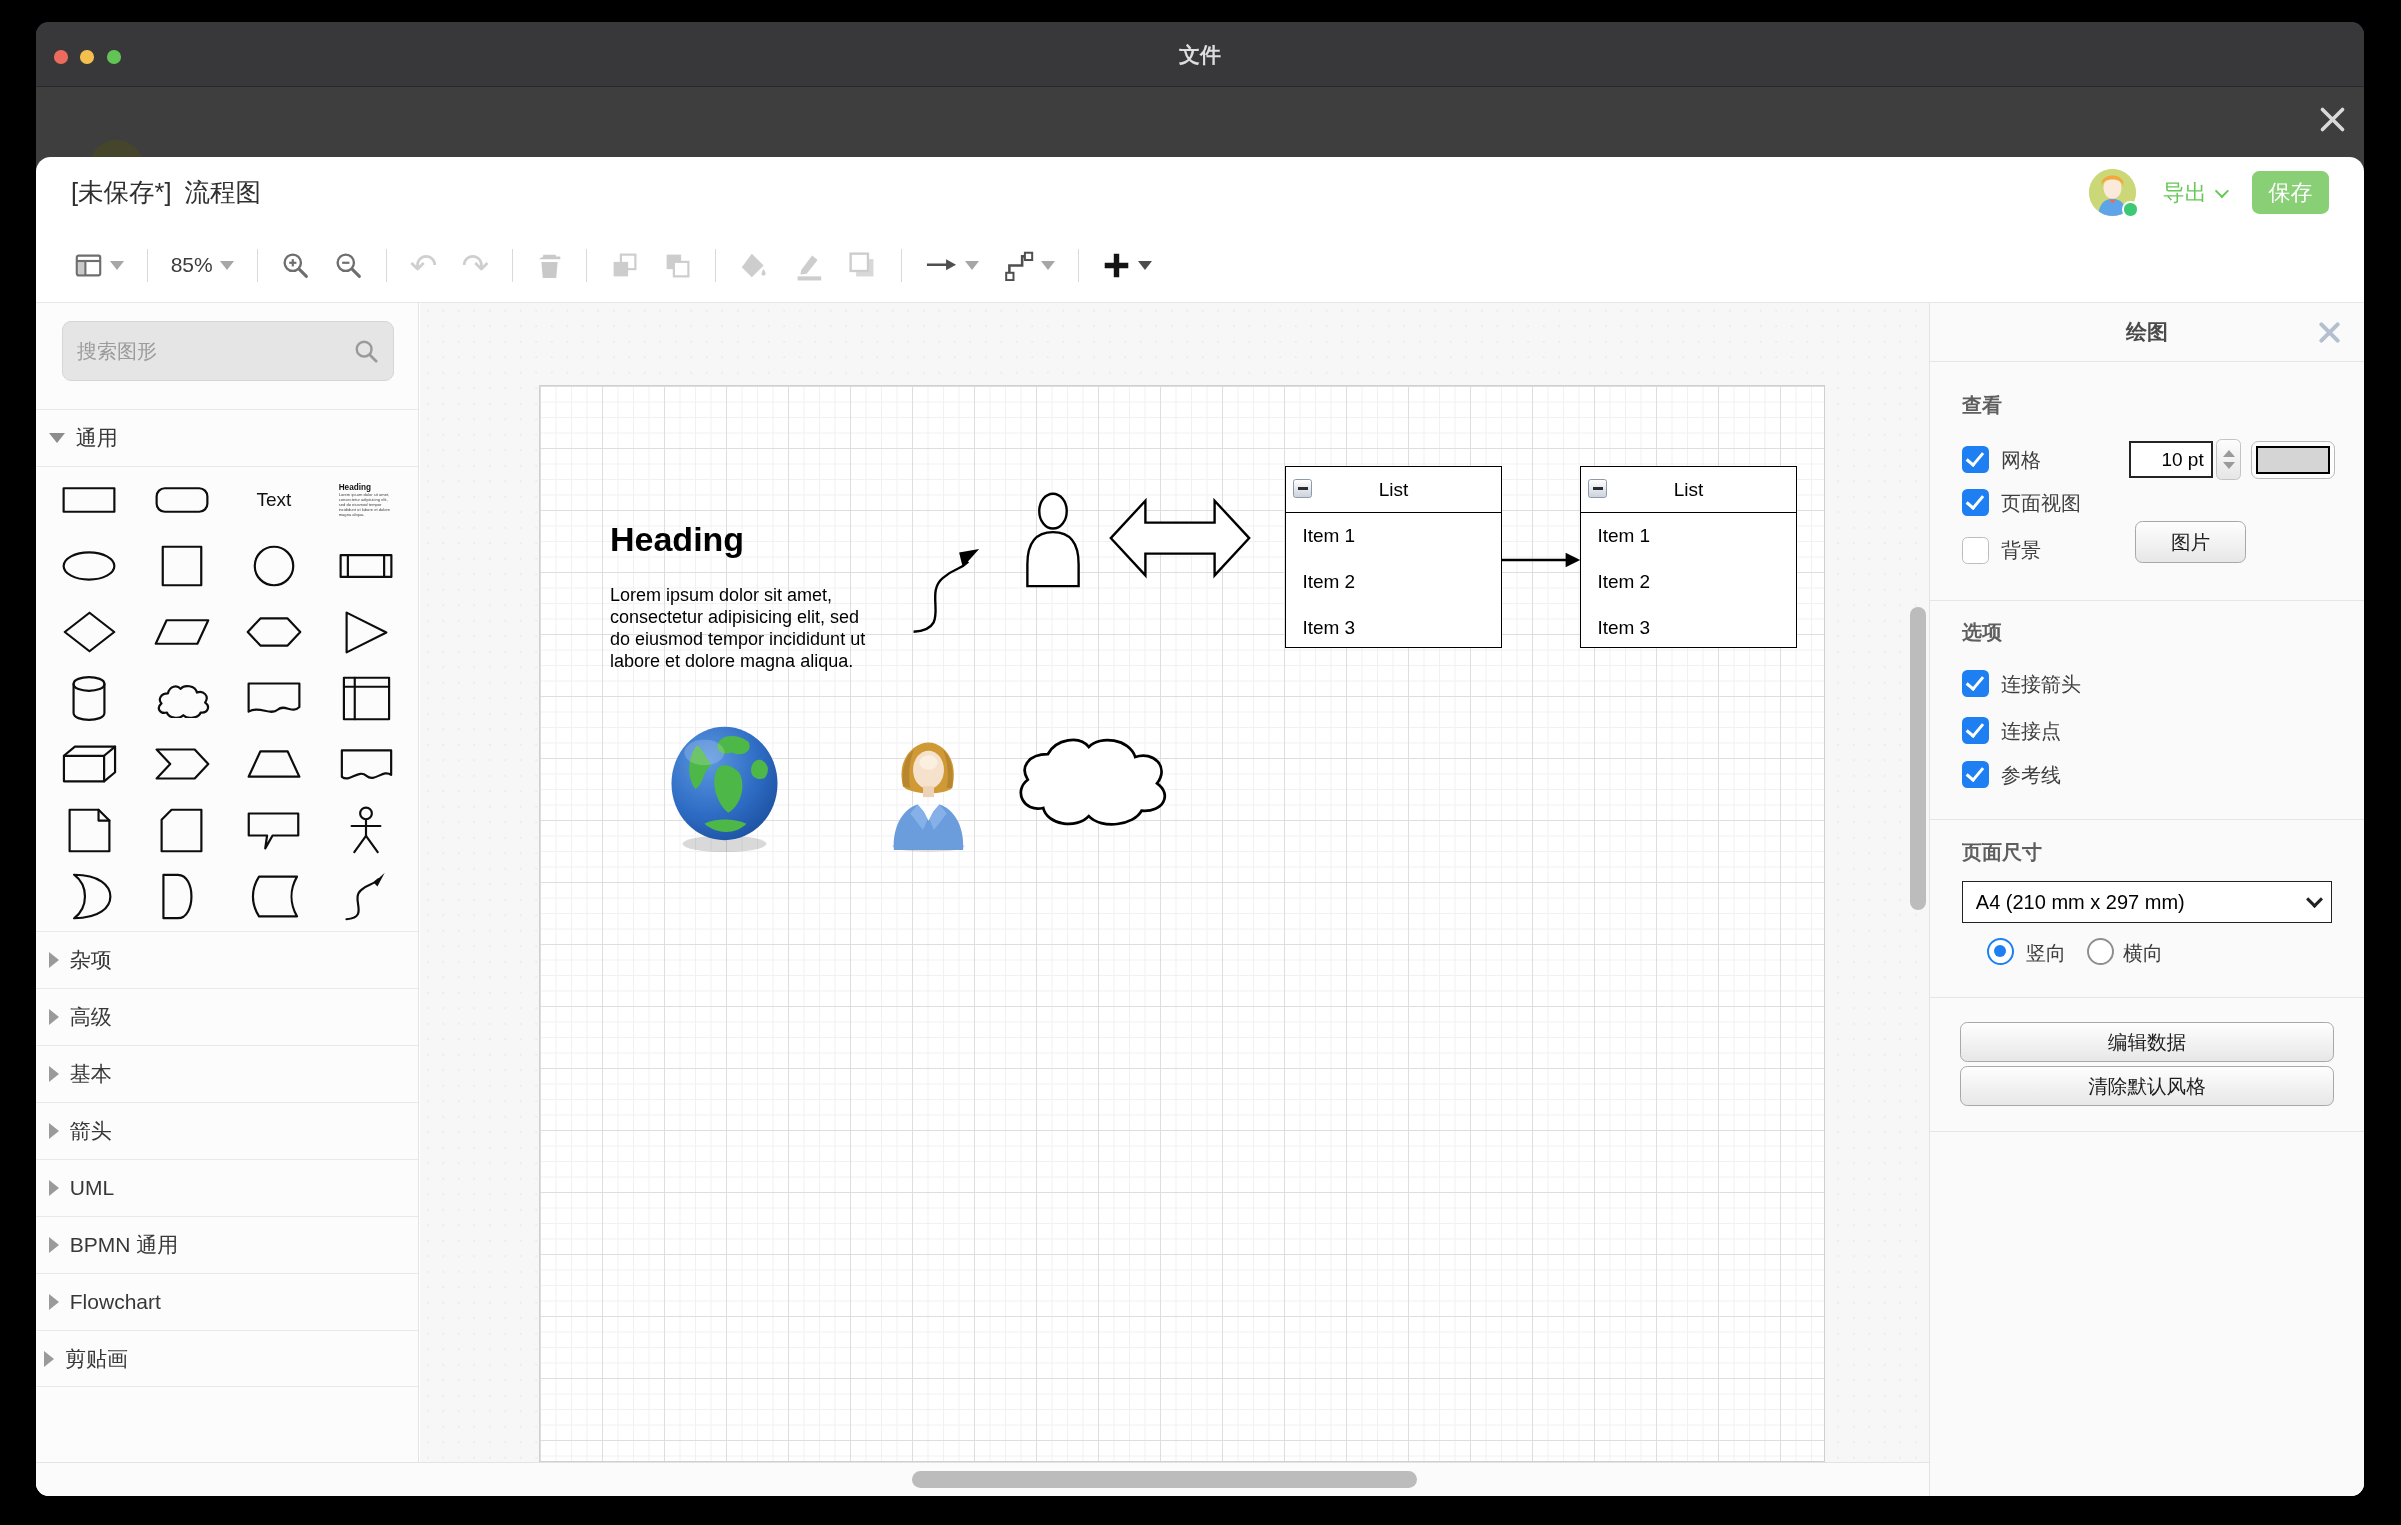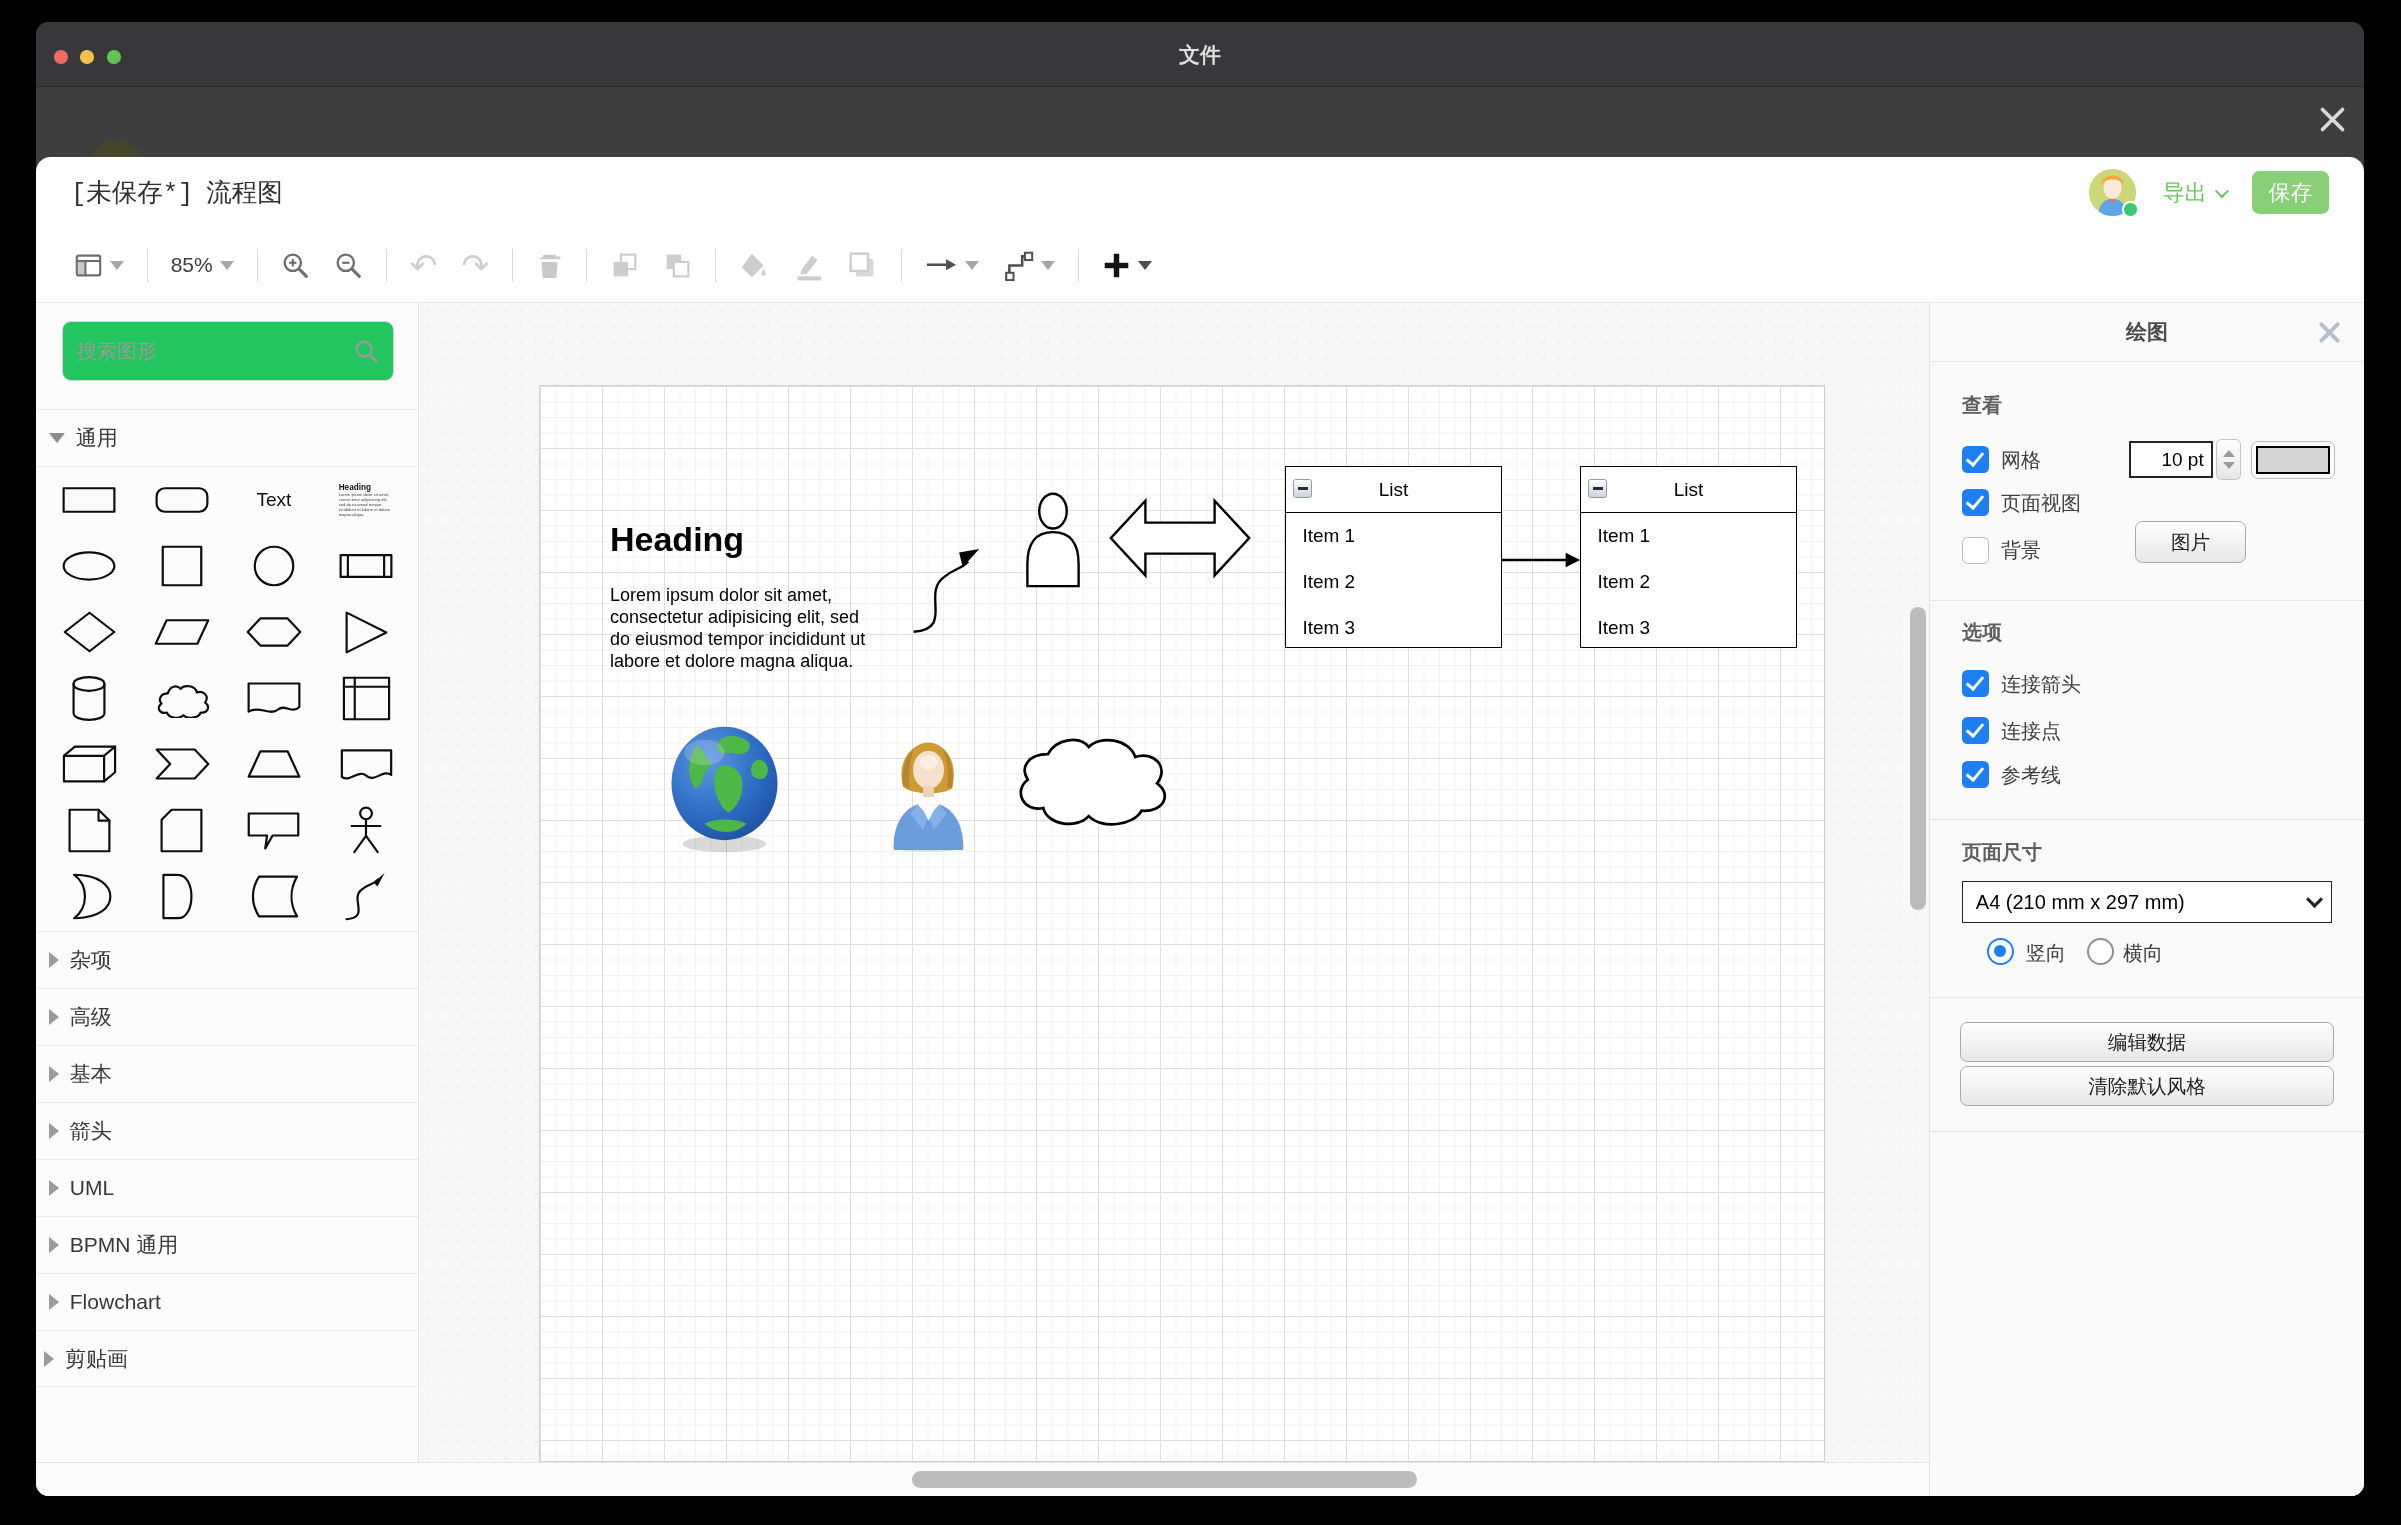--- a/index.html
+++ b/index.html
@@ -23,21 +23,21 @@
   .peek-avatar { position:absolute; left:53px; top:118px; width:55px; height:55px; border-radius:50%; background:#45452b; }
   .win-close { position:absolute; left:2281px; top:82px; width:31px; height:31px; cursor:pointer; }
 
   
   .panel { position:absolute; left:0; top:135px; right:0; bottom:0; background:#ffffff;
            border-radius:14.6px 14.6px 0 0; }
 
   
   .app-header { position:absolute; left:0; top:0; right:0; height:71px; display:flex;
                 align-items:center; justify-content:space-between; padding:0 35px; }
-  .doc-title { font-size:25.5px; color:#303030; font-weight:500; display:flex; gap:12.8px;font-family:Liberation Mono, monospace; }
+  .doc-title { font-size:25.5px; color:#303030; font-weight:500; display:flex; gap:12.8px; }
   .header-right { display:flex; align-items:center; gap:27px; }
   .avatar { position:relative; width:47px; height:47px; border-radius:50%; background:#ccd877; overflow:visible; }
   .avatar svg { border-radius:50%; }
   .status-dot { position:absolute; right:-2.7px; bottom:-1.8px; width:16.4px; height:16.4px; border-radius:50%;
                 background:#3dc973; border:2.7px solid #fff; }
   .export { display:flex; align-items:center; gap:8.2px; color:#67c858; font-size:22px; cursor:pointer; }
   .chev-dn { width:10px; height:10px; border-right:2.7px solid #67c858; border-bottom:2.7px solid #67c858;
              transform:rotate(45deg) translateY(-2.7px); }
   .save-btn { min-width:77px; height:43px; padding:0 16.4px; background:#88cf76; border-radius:7.3px; color:#fff;
               font-size:22px; display:flex; align-items:center; justify-content:center; cursor:pointer; }
@@ -49,21 +49,21 @@
   .tb-sep { width:0.9px; height:33px; background:#d9d9d9; margin:0 11px; }
   .caret { width:0; height:0; border-left:7.3px solid transparent; border-right:7.3px solid transparent;
            border-top:9px solid #a6a6a6; margin-left:7.3px; }
   .caret.dark { border-top-color:#4d4d4d; }
   .zoom-label { font-size:21px; color:#3c3c3c; }
   .glyph-disabled { font-size:33px; color:#cfcfcf; line-height:1; }
 
   
   .sidebar { position:absolute; left:0; top:146px; width:383px; height:1159px; background:#fcfcfc;
              border-right:0.9px solid #e3e3e3; }
-  .search-wrap { position:absolute; left:25.5px; top:18px; width:332px; height:60px; background:#22c55e;
+  .search-wrap { position:absolute; left:25.5px; top:18px; width:332px; height:60px; background:#e5e5e5;
                  border:1.8px solid #d6d6d6; border-radius:9px; display:flex; align-items:center; padding:0 14.6px; }
   .search-input { flex:1; border:none; outline:none; font-size:20px; color:#333; background:transparent;
                   font-family:"Liberation Sans", sans-serif; }
   .search-input::placeholder { color:#9b9b9b; }
   .sec-head { position:absolute; left:0; top:106px; width:100%; height:58px; border-top:0.9px solid #e9e9e9;
               border-bottom:0.9px solid #e9e9e9; display:flex; align-items:center; padding-left:12.8px; gap:11px;
               background:#fcfcfc; cursor:pointer; }
   .tri-dn { width:0; height:0; border-left:8.2px solid transparent; border-right:8.2px solid transparent;
             border-top:10px solid #8c8c8c; }
   .tri-rt { width:0; height:0; border-top:8.2px solid transparent; border-bottom:8.2px solid transparent;

